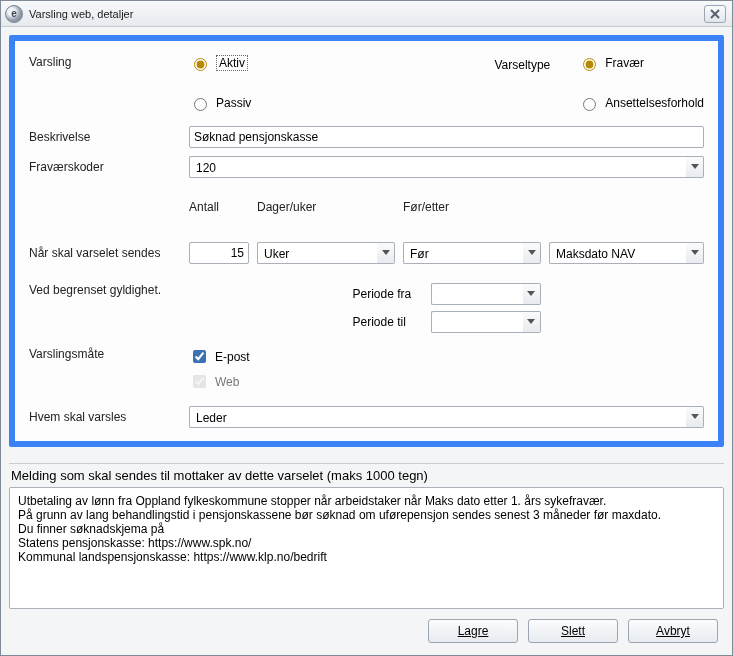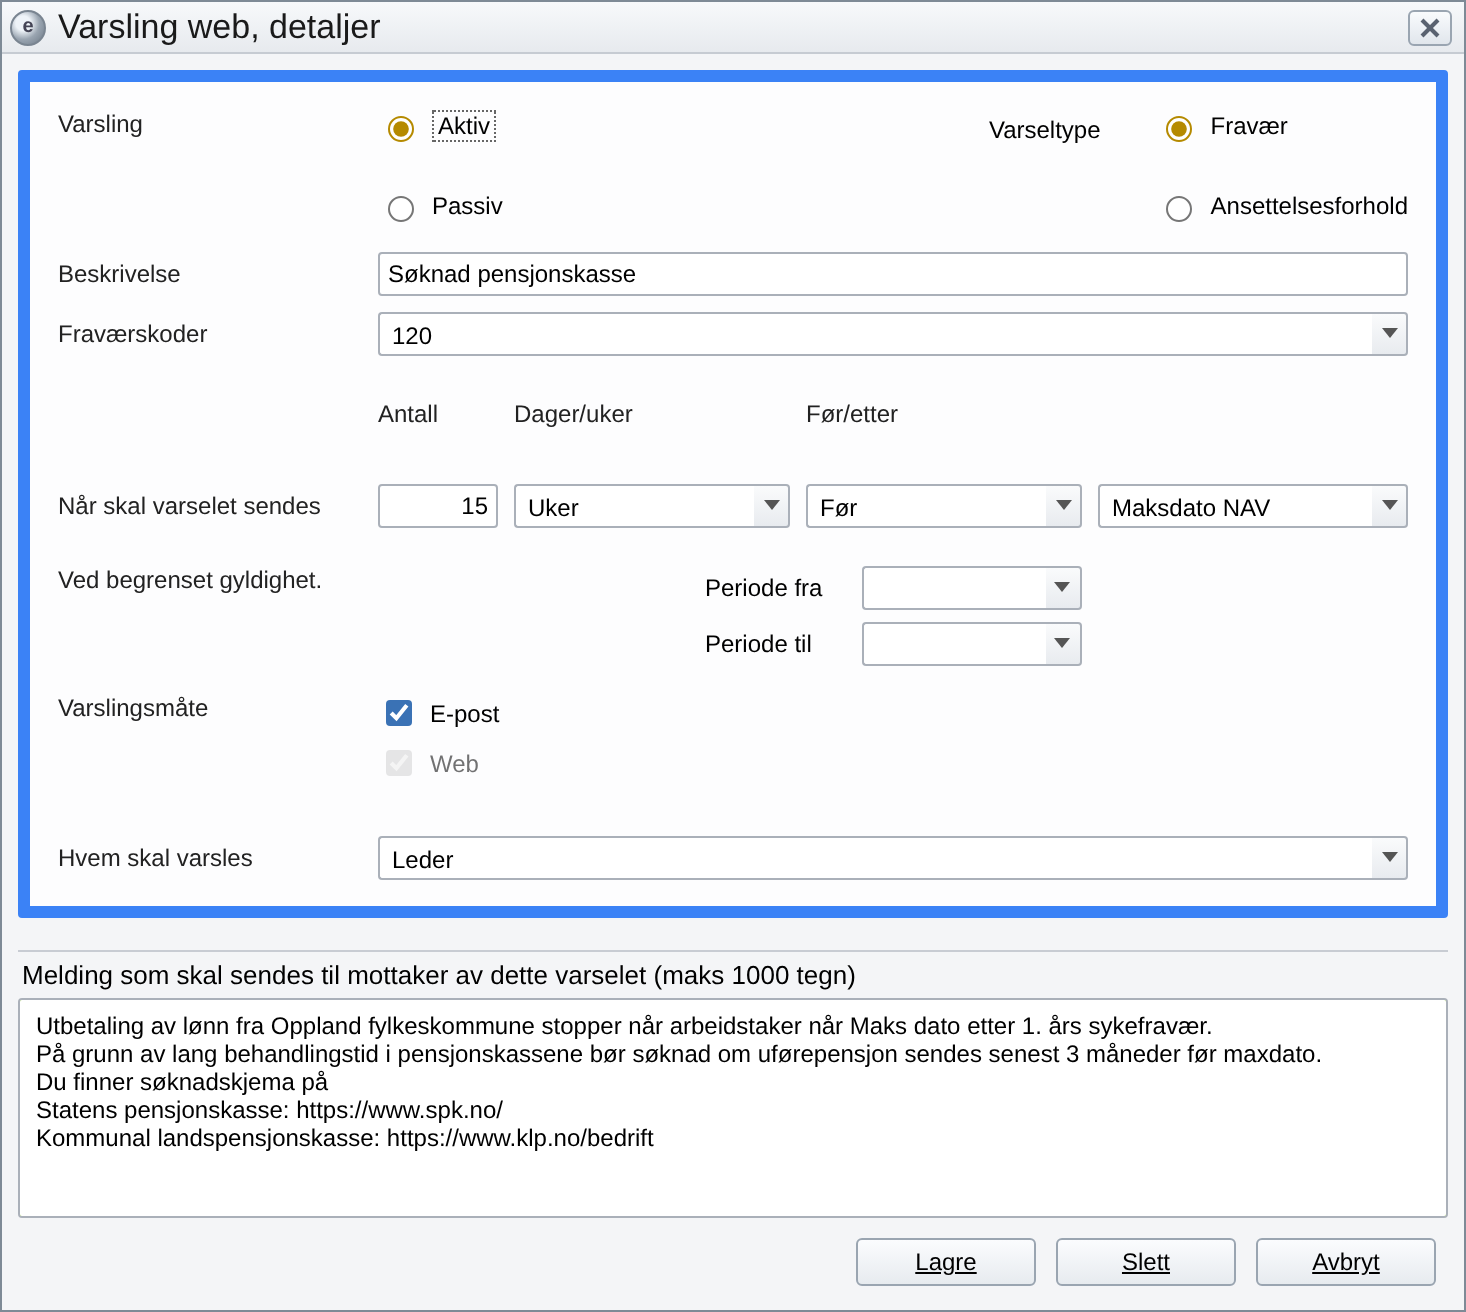--- a/index.html
+++ b/index.html
@@ -26,21 +26,21 @@
   }
   .app-icon {
     width: 18px; height: 18px;
     border-radius: 50%;
     background: radial-gradient(circle at 35% 35%, #eef3f8 0 25%, #9aa5b1 55%, #6b7784 100%);
     border: 1px solid #7a8591;
     display:flex;align-items:center;justify-content:center;
     font-size:10px;color:#445;font-weight:bold;
     margin-right:6px;
   }
-  .title-text { font-size: 17px; color: #1a1a1a; }
+  .title-text { font-size: 11px; color: #1a1a1a; }
   .titlebar-spacer { flex: 1; }
   .close-btn {
     width: 22px; height: 18px;
     border: 1px solid #9aa5b1;
     border-radius: 3px;
     background: linear-gradient(#f9fbfd,#e1e6ec);
     display:flex;align-items:center;justify-content:center;
     cursor: pointer;
   }
   .close-btn svg { width:10px; height:10px; }
@@ -298,21 +298,21 @@
               <span class="chevron-box">
                   <svg width="8" height="6" viewBox="0 0 8 6">
                     <path d="M0 0 L4 5 L8 0 Z" fill="#555"></path>
                   </svg>
                 </span>
             </div>
           </div>
         </div>
       </div>
 
-      <div class="form-row" style="align-items:flex-start; margin-bottom:26px;">
+      <div class="form-row" style="align-items:flex-start; margin-bottom:14px;">
         <span class="label-col">Varslingsmåte</span>
         <div class="ctl-area" style="flex-direction:column;align-items:flex-start;gap:6px;">
           <label class="chk-row">
             <input type="checkbox" checked="" style="">
             <span>E-post</span>
           </label>
           <label class="chk-row" style="opacity:.55;">
             <input type="checkbox" checked="" disabled="" style="">
             <span>Web</span>
           </label>

